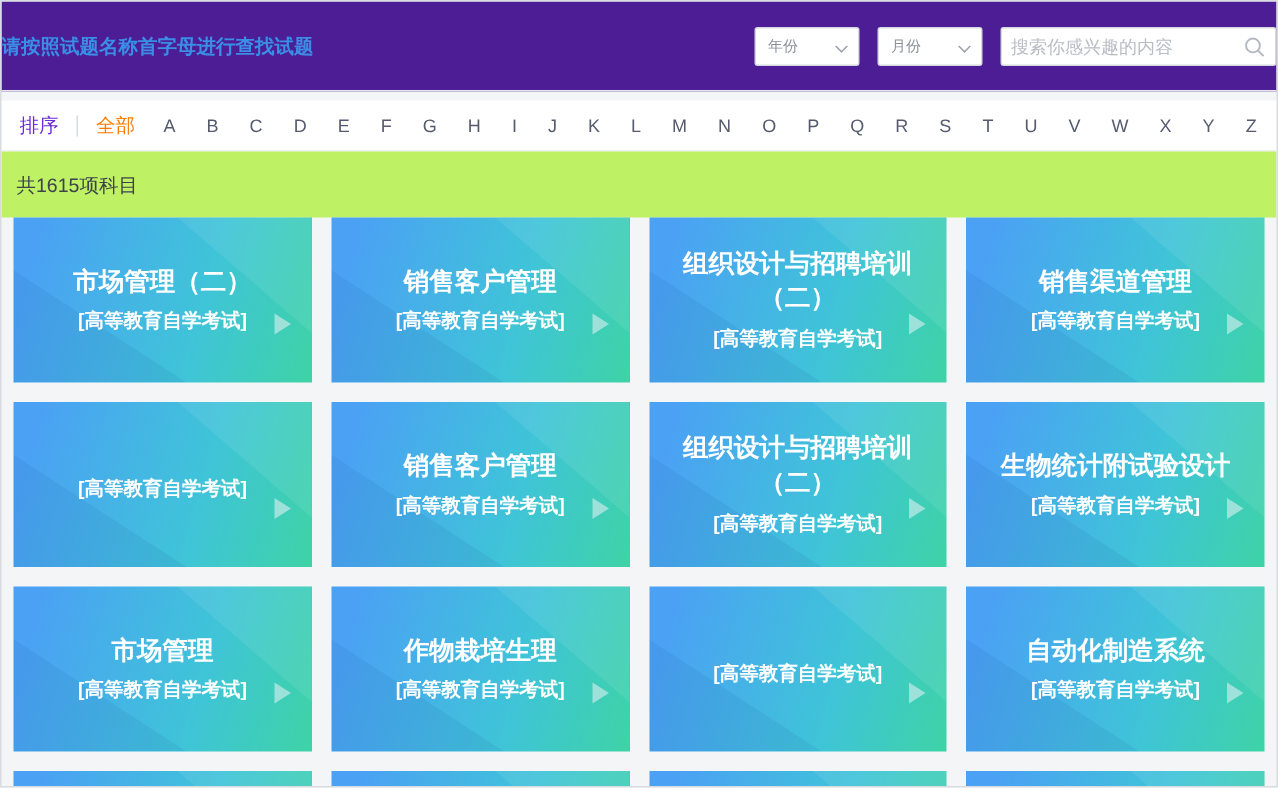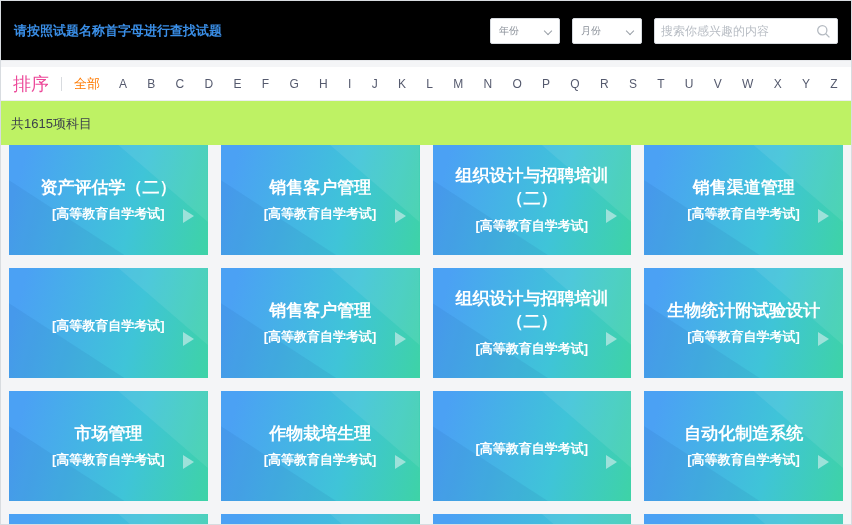--- a/index.html
+++ b/index.html
@@ -5,23 +5,23 @@
   * { margin:0; padding:0; box-sizing:border-box; }
   html,body { background:#e9ebee; }
   body { font-family:"Liberation Sans","DejaVu Sans",sans-serif; }
   .page {
     position:relative; width:852px; height:525px; margin:0 auto;
     background:#f4f5f7; border:1px solid #d8dce0; overflow:hidden;
   }
 
   
   .topbar {
-    height:60px; background:#000000; border-bottom:1px solid #e7e9ec;
+    height:60px; background:#4c1d95; border-bottom:1px solid #e7e9ec;
     display:flex; align-items:center; justify-content:space-between;
-    padding:0 13px;
+    padding:0 0;
   }
   .notice { color:var(--accent-blue,#3a8ee6); font-size:13px; font-weight:bold; }
   .controls { display:flex; align-items:center; gap:12px; }
   .select {
     position:relative; width:70px; height:26px; background:#fff;
     border:1px solid #d5d9de; border-radius:2px;
     display:flex; align-items:center; padding:0 8px; cursor:pointer;
   }
   .select .sel-text { font-size:10px; color:#8a9099; }
   .chev {
@@ -40,21 +40,21 @@
     font-family:"Liberation Sans","DejaVu Sans",sans-serif;
   }
   .searchbox input::placeholder { color:#b8bdc4; }
   .mag { position:absolute; right:6px; top:5px; }
 
   
   .filterbar {
     margin-top:6px; height:34px; background:#fff; border-bottom:1px solid #eceef0;
     display:flex; align-items:center; padding:0 12px;
   }
-  .sort-label { font-size:18px; color:#ec4899; }
+  .sort-label { font-size:13px; color:#6d28d9; }
   .vdivider { width:1px; height:14px; background:#d8dbdf; margin:0 12px; }
   .all-link { font-size:13px; color:var(--accent-orange,#ff7a00); cursor:pointer; text-decoration:none; margin-right:18px; }
   .letters { flex:1; display:flex; justify-content:space-between; align-items:center; }
   .letter {
     font-size:12px; color:var(--letter-color,#555a6e); cursor:pointer; text-decoration:none;
     padding:2px 1px;
   }
 
   
   .count { padding:14px 10px 12px 10px; font-size:13px; color:#3d424b; background:#bef264; }
@@ -153,21 +153,21 @@
         <a class="letter">Z</a>
       </div>
   </div>
 
   <div class="count">共1615项科目</div>
 
   <div class="grid">
       <div class="card">
         <div class="facet1"></div>
         <div class="facet2"></div>
-        <div class="card-title">资产评估学（二）</div>
+        <div class="card-title">市场管理（二）</div>
         <div class="card-sub">[高等教育自学考试]</div>
         <span class="card-arrow"></span>
       </div>
       <div class="card">
         <div class="facet1"></div>
         <div class="facet2"></div>
         <div class="card-title">销售客户管理</div>
         <div class="card-sub">[高等教育自学考试]</div>
         <span class="card-arrow"></span>
       </div>

